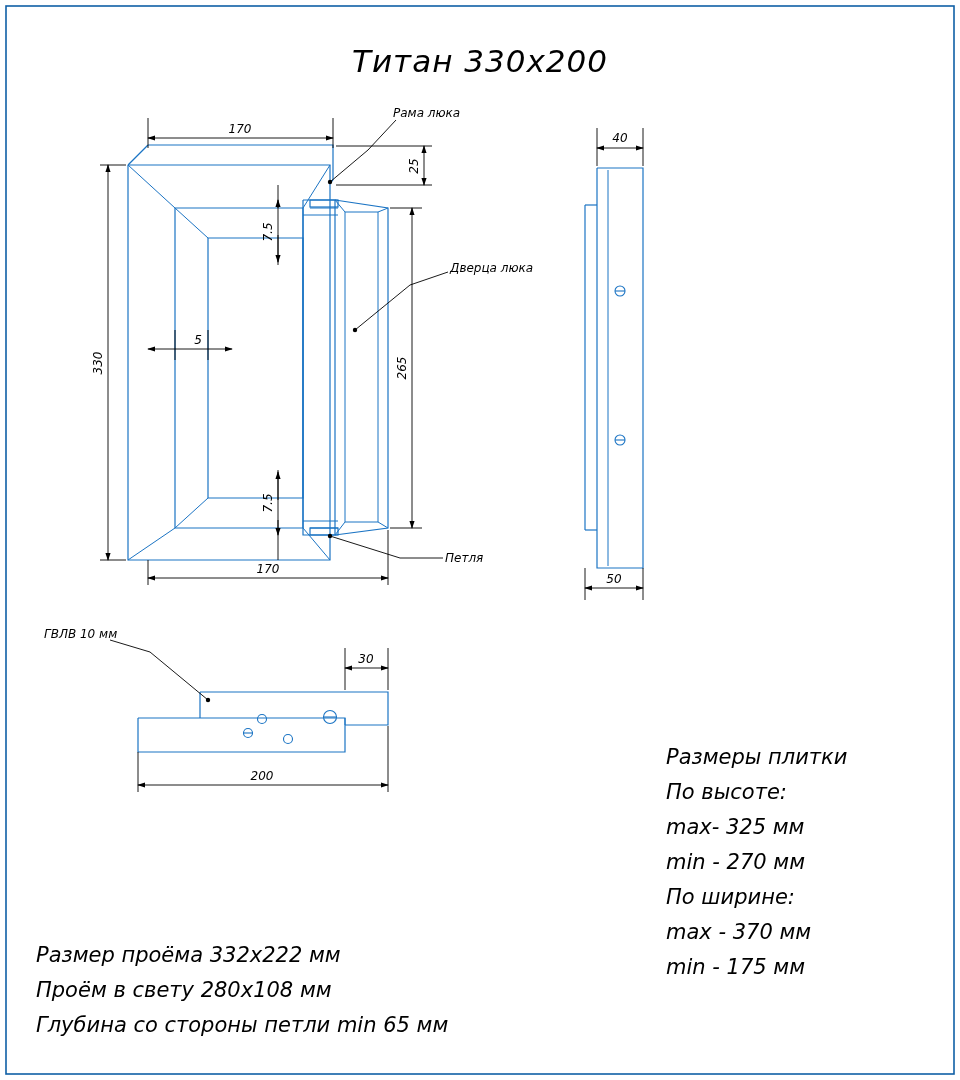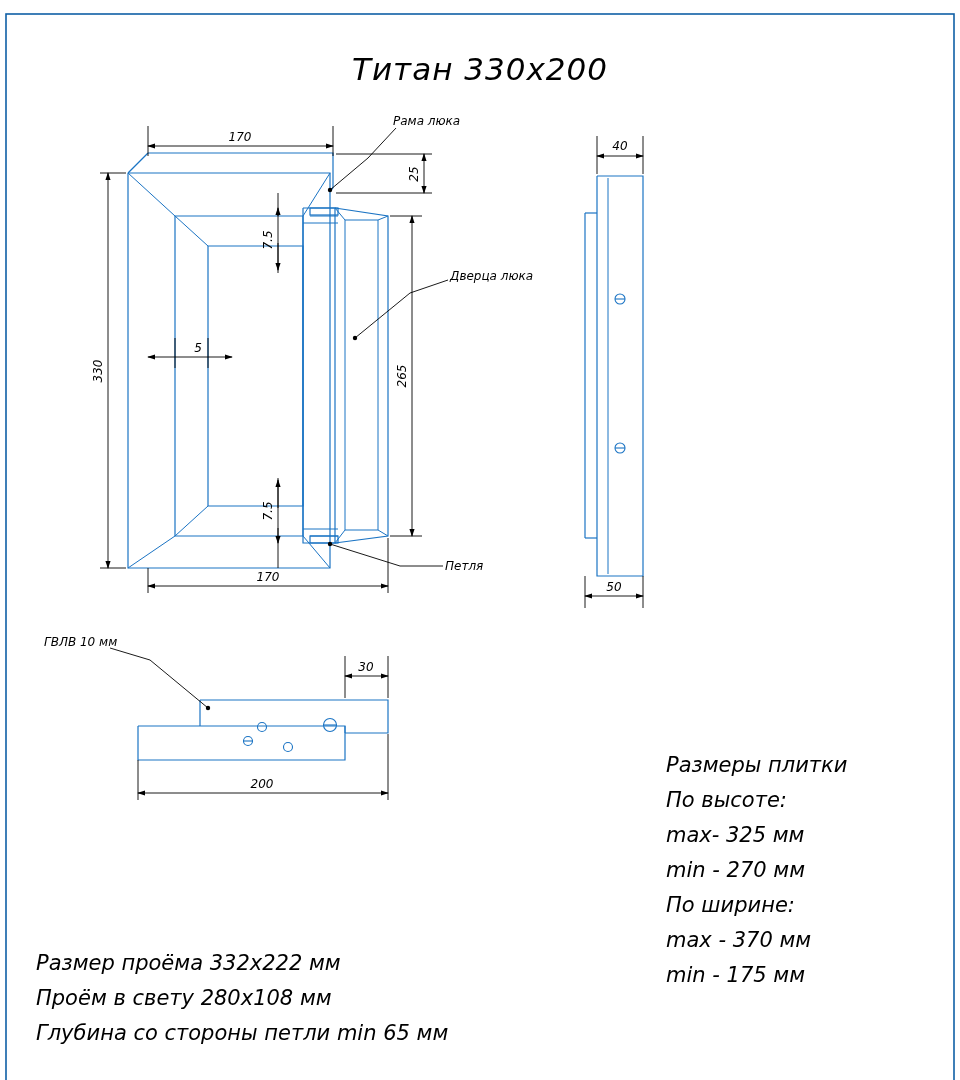--- a/index.html
+++ b/index.html
@@ -9,21 +9,21 @@
   }
   body {
     width: 960px;
     height: 1080px;
     position: relative;
     font-family: "DejaVu Sans", sans-serif;
     overflow: hidden;
   }
   #sheet {
     position: absolute;
-    left: 0; top: 8px;
+    left: 0; top: 0;
     width: 960px;
     height: 816px;
   }
   svg#drawing {
     position: absolute;
     left: 0; top: 0;
     width: 960px;
     height: 1080px;
   }
   .ln {

